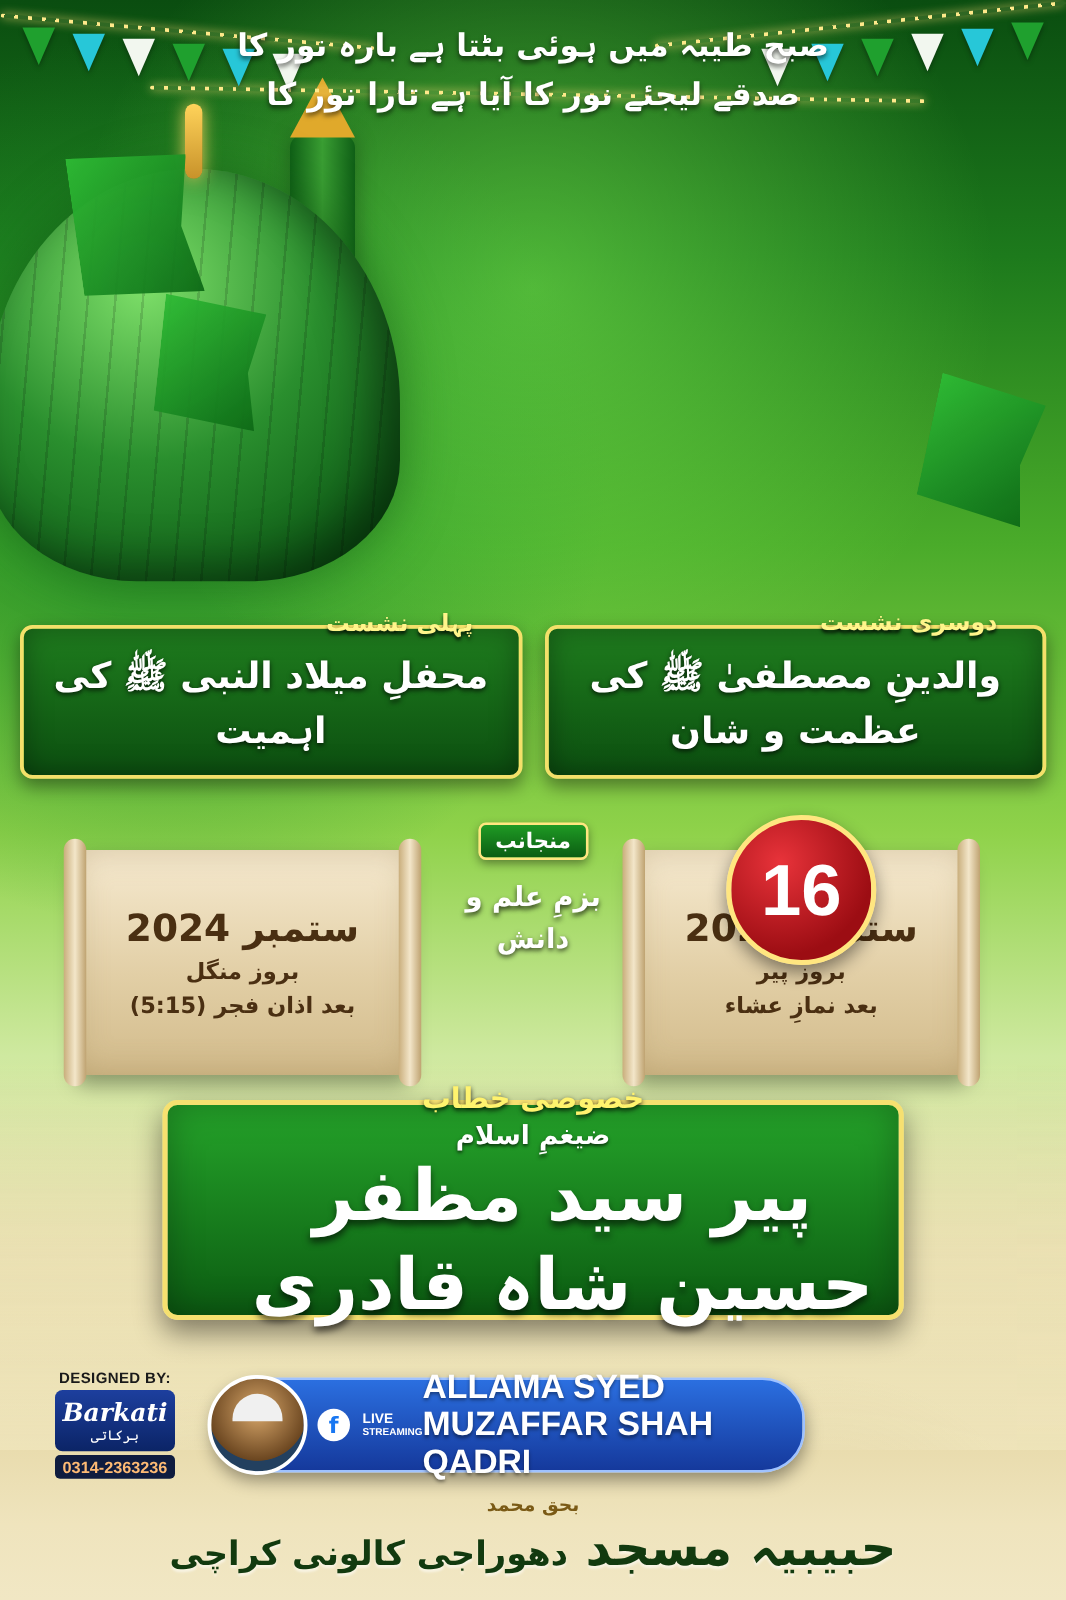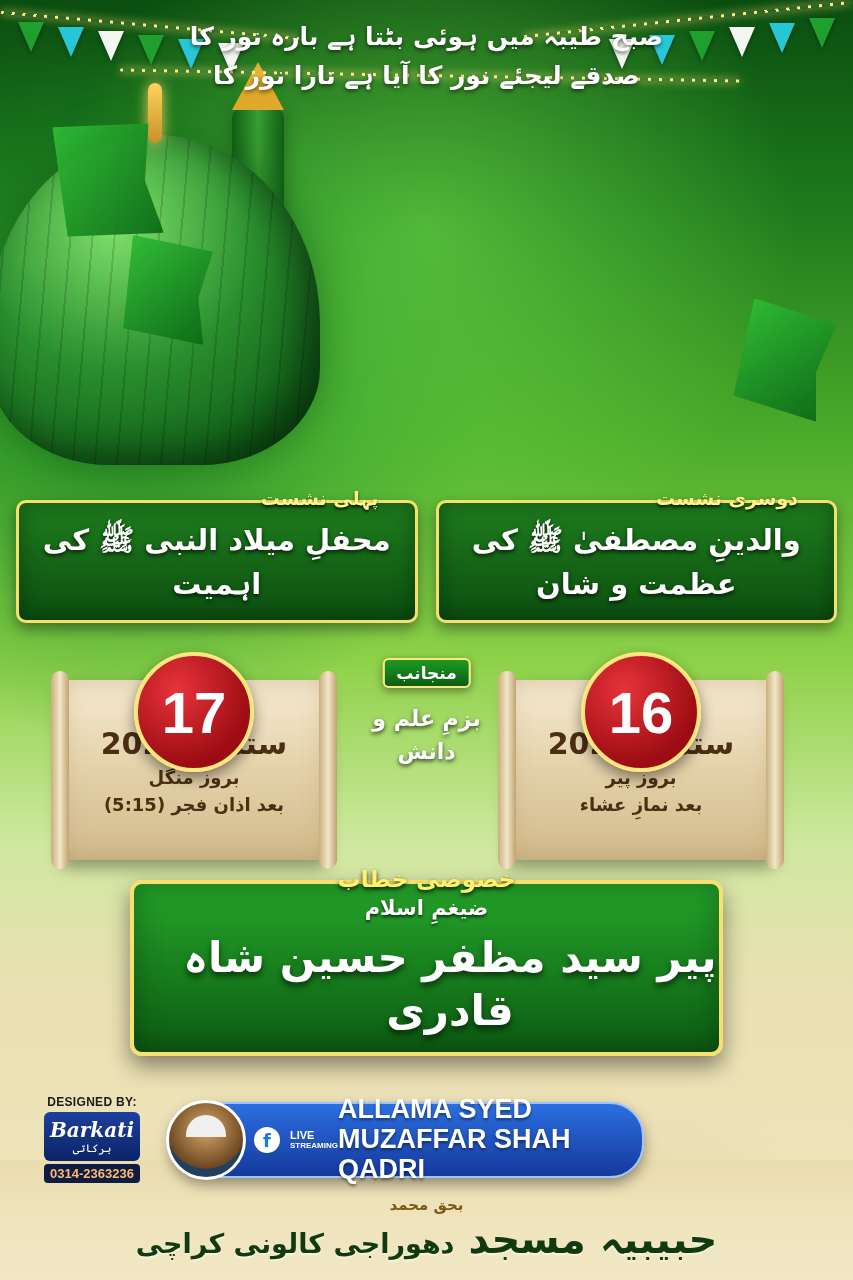--- a/index.html
+++ b/index.html
@@ -201,24 +201,24 @@
     text-align:center;direction:rtl;padding-top:12px;box-sizing:border-box;
   }
   .speaker .khitab{
     position:absolute;top:-18px;left:50%;transform:translateX(-50%);
     color:#fff36e;font-size:23px;font-weight:700;
     font-family:"DejaVu Sans", sans-serif;
     text-shadow:0 2px 4px rgba(0,0,0,.85);
   }
   .speaker .pre{color:#ffffff;font-size:21px;font-weight:700;font-family:"DejaVu Sans", sans-serif;text-shadow:0 2px 3px rgba(0,0,0,.7);}
   .speaker .name{
-    color:#ffffff;font-size:42px;font-weight:700;line-height:1.25;
+    color:#ffffff;font-size:57px;font-weight:700;line-height:1.25;
     font-family:"DejaVu Sans", sans-serif;
     text-shadow:0 4px 6px rgba(0,0,0,.6);
-    margin-top:12px;
+    margin-top:2px;
     padding-left:47px;
   }
 
   
   .designer{
     position:absolute;left:44px;top:1095px;width:96px;text-align:center;
     font-family:"Liberation Sans", sans-serif;
   }
   .designer .lbl{font-size:12px;font-weight:700;color:#1a1a1a;letter-spacing:.3px;}
   .designer .card{
@@ -334,21 +334,20 @@
     <div class="scroll scroll-r">
       <div class="badge-num">16</div>
       <div class="body">
         <div class="d1"><span>ستمبر 2024</span></div>
         <div class="d2">بروز پیر</div>
         <div class="d2">بعد نمازِ عشاء</div>
       </div>
     </div>
 
     <div class="scroll scroll-l">
-      <div class="badge-num">17</div>
       <div class="body">
         <div class="d1"><span>ستمبر 2024</span></div>
         <div class="d2">بروز منگل</div>
         <div class="d2">بعد اذان فجر (5:15)</div>
       </div>
     </div>
 
     <div class="mid-tag">منجانب</div>
     <div class="mid-note">بزمِ علم و دانش</div>
   </div>

